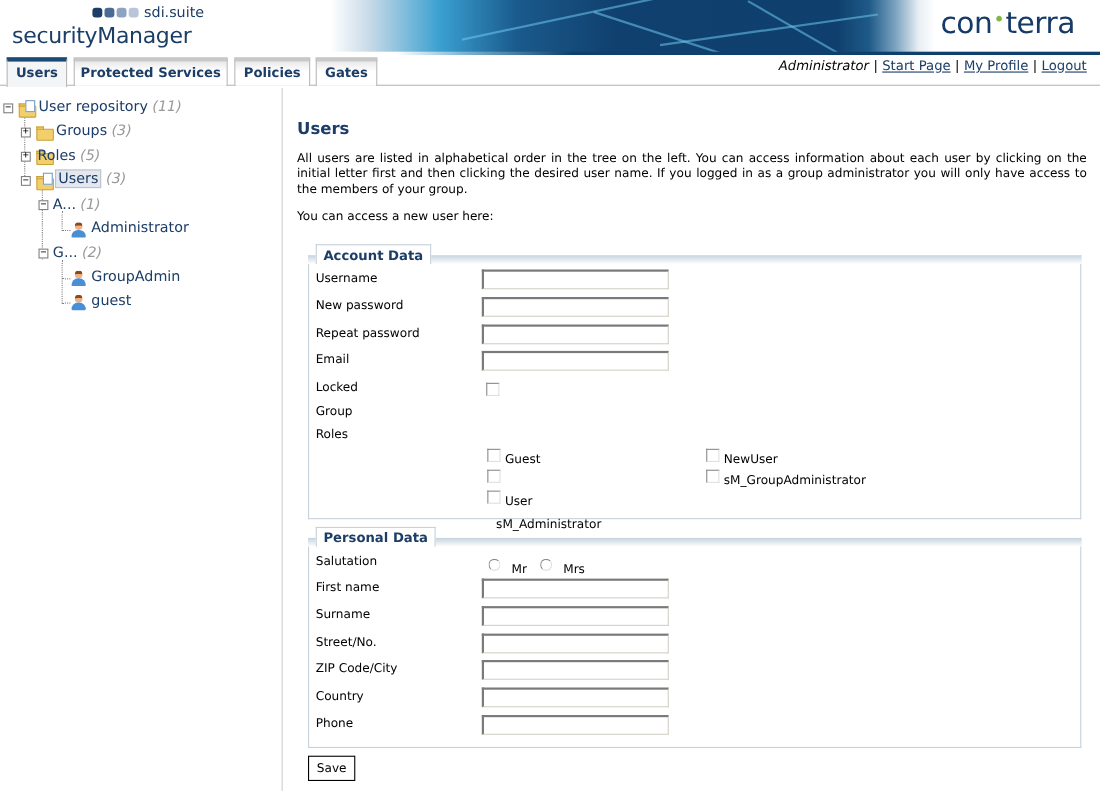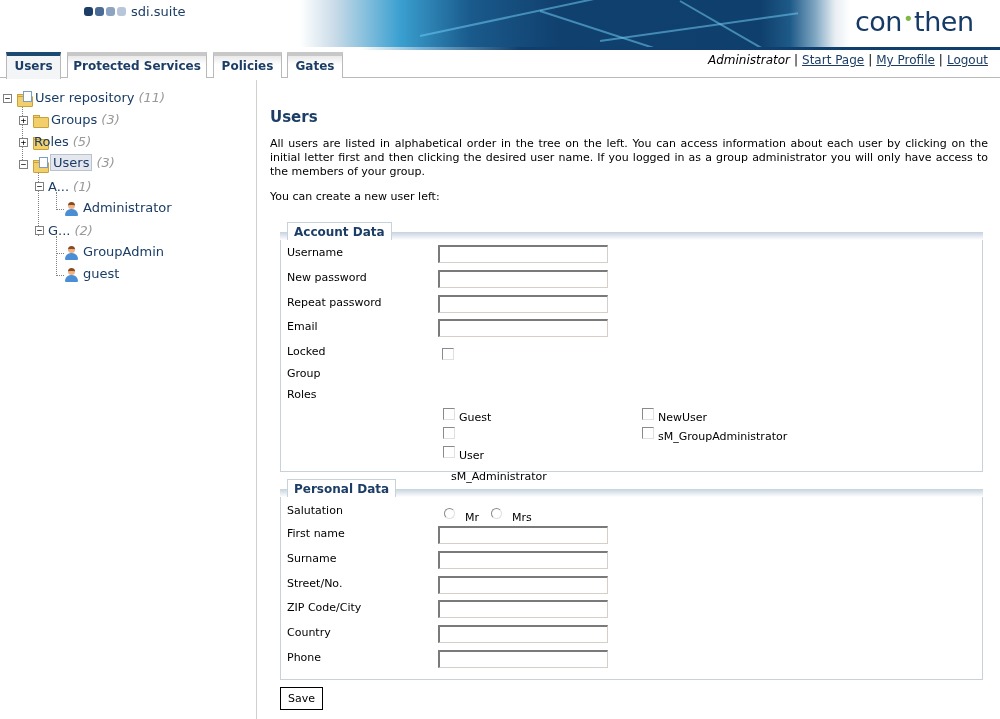--- a/index.html
+++ b/index.html
@@ -73,21 +73,22 @@
   <div class="streak" style="left:600px; top:40px; width:200px; transform:rotate(-8deg);"></div>
   <div class="streak" style="left:680px; top:0px; width:120px; transform:rotate(30deg);"></div>
   <div class="bottomline"></div>
   <div class="brand-dots">
     <span style="background:#1b3d66"></span>
     <span style="background:#4a6b96"></span>
     <span style="background:#8da3c2"></span>
     <span style="background:#b9c6da"></span>
   </div>
   <div class="brand-suite">sdi.suite</div>
-  <div class="brand-company"><span>con</span><span class="dot">•</span><span>then</span></div>
+  <div class="brand-product">securityManager</div>
+  <div class="brand-company"><span>con</span><span class="dot">•</span><span>terra</span></div>
 </div>
 
 <div class="tabbar">
   <div class="tab active" style="left:6px; width:55px;">Users</div>
   <div class="tab" style="left:67px; width:140px;">Protected Services</div>
   <div class="tab" style="left:213px; width:69px;">Policies</div>
   <div class="tab" style="left:287px; width:56px;">Gates</div>
 </div>
 <div class="userlinks">
   <span class="who">Administrator</span><span class="sep">|</span><a>Start Page</a><span class="sep">|</span><a>My Profile</a><span class="sep">|</span><a>Logout</a>
@@ -154,21 +155,21 @@
   <div class="usericon" style="left:64px; top:188px;">
       <div class="head"></div>
       <div class="bodyu"></div>
     </div>
   <div class="node" style="left:83px; top:187px;">guest</div>
 </div>
 
 <div class="main">
   <div class="title">Users</div>
   <div class="intro">All users are listed in alphabetical order in the tree on the left. You can access information about each user by clicking on the initial letter first and then clicking the desired user name. If you logged in as a group administrator you will only have access to the members of your group.</div>
-  <div class="create">You can create a new user left:</div>
+  <div class="create">You can access a new user here:</div>
 
   <div class="box" style="position:absolute; left:10px; top:152px; width:703px; height:240px; border:1px solid #c7d1da; border-top:none;">
     <div class="topbar"></div>
     <div class="legend">Account Data</div>
 
     <div class="row-label" style="top:14px;">Username</div>
     <input class="txt" style="top: 13px;" type="text" value="">
 
     <div class="row-label" style="top:39px;">New password</div>
     <input class="txt" style="top: 38px;" type="password" value="">

